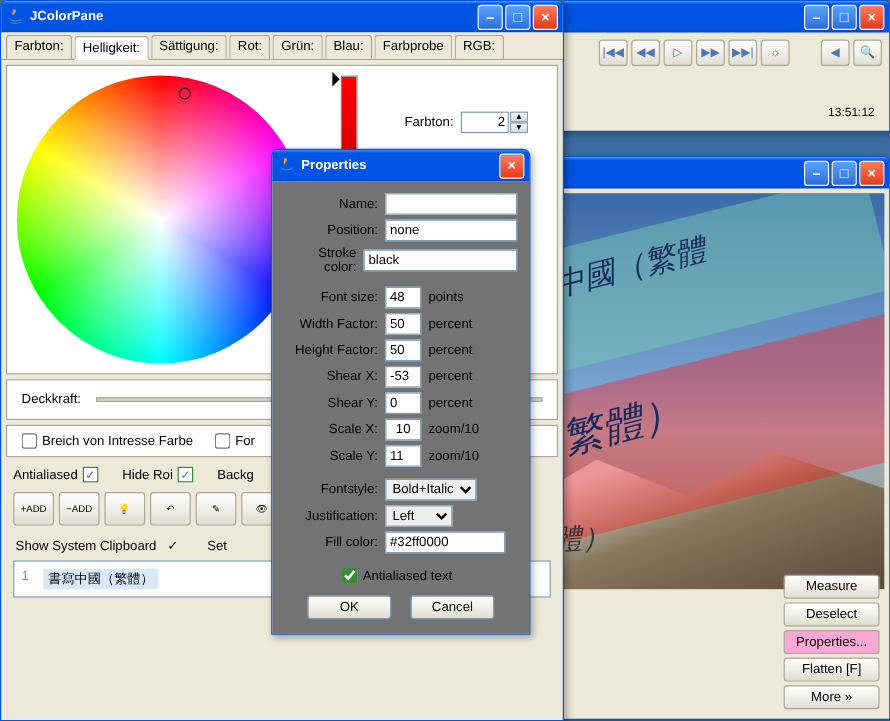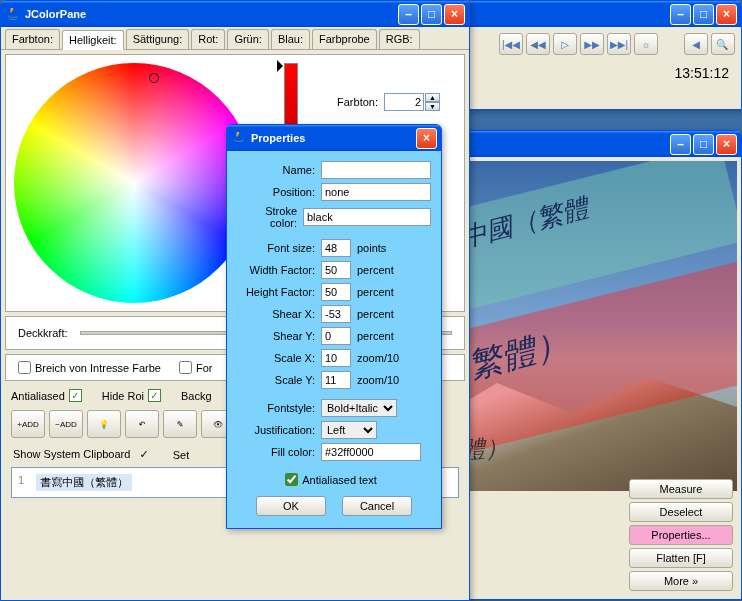--- a/index.html
+++ b/index.html
@@ -49,45 +49,45 @@
 .toolbtn { width: 34px; height: 28px; background: linear-gradient(#fff,#e0ded0); border: 1px solid #aca899; border-radius: 3px; display: flex; align-items: center; justify-content: center; cursor: pointer; font-size: 8px; }
 
 .clip-row { padding: 6px 12px; display: flex; gap: 24px; align-items: center; }
 
 .text-area-wrap { margin: 0 10px 8px 10px; background: #fff; border: 1px solid #7f9db9; padding: 6px; display: flex; }
 .text-area-wrap .ln { color: #888; margin-right: 12px; }
 .text-area-wrap .txt { background: #d8e8f8; padding: 1px 4px; }
 
 
 .propdlg { width: 216px; }
-.propdlg .body { background: #7dd3fc; padding: 10px 10px 12px 10px; }
+.propdlg .body { background: #737373; padding: 10px 10px 12px 10px; }
 .prow { display: flex; align-items: center; margin-bottom: 4px; }
 .prow label { width: 78px; text-align: right; margin-right: 6px; }
 .prow input[type=text] { width: 60px; padding: 2px 3px; border: 1px solid #7f9db9; background: #fff; }
 .prow .unit { margin-left: 6px; }
 .prow select { border: 1px solid #7f9db9; padding: 1px; }
 .prow .selected { background: #316ac5; color: #fff; }
 .btnrow { display: flex; justify-content: center; gap: 16px; margin-top: 10px; }
 .btnrow button { width: 70px; padding: 3px 0; background: linear-gradient(#fff,#e0ded0); border: 1px solid #7f9db9; border-radius: 3px; cursor: pointer; }
 
 
 .media-win { left: 466px; top: 0; width: 276px; height: 110px; background: #ece9d8; }
 .media-row { padding: 6px; display: flex; gap: 3px; flex-wrap: wrap; justify-content: flex-end; }
 .media-row .mbtn { width: 24px; height: 22px; background: linear-gradient(#fff,#e0ded0); border: 1px solid #aca899; border-radius: 3px; display: flex; align-items: center; justify-content: center; cursor: pointer; color: #5276b3; font-size: 10px; }
-.clock { text-align: right; padding: 4px 12px; font-size: 14px; }
+.clock { text-align: right; padding: 4px 12px; font-size: 10px; margin-top: 24px; }
 
 
 .img-win { left: 432px; top: 130px; width: 310px; height: 470px; }
 .img-win .canvas { margin: 4px; height: 330px; background: linear-gradient(to bottom, #3a6aa8 0%, #7aa3d0 50%, #a0b8c8 60%, #8a7a60 100%); position: relative; overflow: hidden; }
 .img-win .overlay1 { position: absolute; left: -20px; top: 20px; width: 320px; height: 100px; background: rgba(120,200,180,0.5); transform: rotate(-14deg); color: #1a2a5a; font-size: 26px; padding: 12px 20px; font-family: serif; font-style: italic; }
 .img-win .overlay2 { position: absolute; left: -20px; top: 140px; width: 340px; height: 120px; background: rgba(255,30,30,0.4); transform: rotate(-14deg); color: #1a2a5a; font-size: 34px; padding: 14px 20px; font-family: serif; font-style: italic; }
 .img-win .overlay3 { position: absolute; left: -20px; top: 260px; width: 300px; height: 60px; transform: rotate(-4deg); color: #333; font-size: 24px; padding: 6px 20px; font-family: serif; font-style: italic; }
 .img-win .mtn { position: absolute; bottom: 0; left: 0; right: 0; height: 120px; background: linear-gradient(160deg, #e0e4e8 20%, #8a7a60 50%, #5a4a38 100%); clip-path: polygon(0 40%, 20% 10%, 45% 35%, 70% 5%, 100% 30%, 100% 100%, 0 100%); }
 .img-win .sidebar-btns { position: absolute; right: 8px; bottom: 8px; display: flex; flex-direction: column; gap: 3px; }
-.img-win .sidebar-btns button { width: 104px; padding: 3px 0; background: linear-gradient(#fff,#e0ded0); border: 1px solid #aca899; border-radius: 3px; cursor: pointer; }
+.img-win .sidebar-btns button { width: 80px; padding: 3px 0; background: linear-gradient(#fff,#e0ded0); border: 1px solid #aca899; border-radius: 3px; cursor: pointer; }
 .img-win .sidebar-btns button.active { background: #f9a8d4; }
 </style>
 </head>
 <body>
 
 <div class="window media-win">
   <div class="titlebar">
     <span class="title-text"></span>
     <div class="winbtn min">–</div>
     <div class="winbtn max">□</div>
@@ -261,21 +261,21 @@
         <input type="text" style="width: 30px;" value="-53">
         <span class="unit">percent</span>
       </div>
     <div class="prow">
         <label>Shear Y:</label>
         <input type="text" style="width: 30px;" value="0">
         <span class="unit">percent</span>
       </div>
     <div class="prow">
         <label>Scale X:</label>
-        <input type="text" style="width: 30px;" value="10">
+        <input type="text" style="width: 30px; text-align: center;" value="10">
         <span class="unit">zoom/10</span>
       </div>
     <div class="prow">
         <label>Scale Y:</label>
         <input type="text" style="width: 30px;" value="11">
         <span class="unit">zoom/10</span>
       </div>
     <div style="height:6px"></div>
     <div class="prow">
         <label>Fontstyle:</label>

